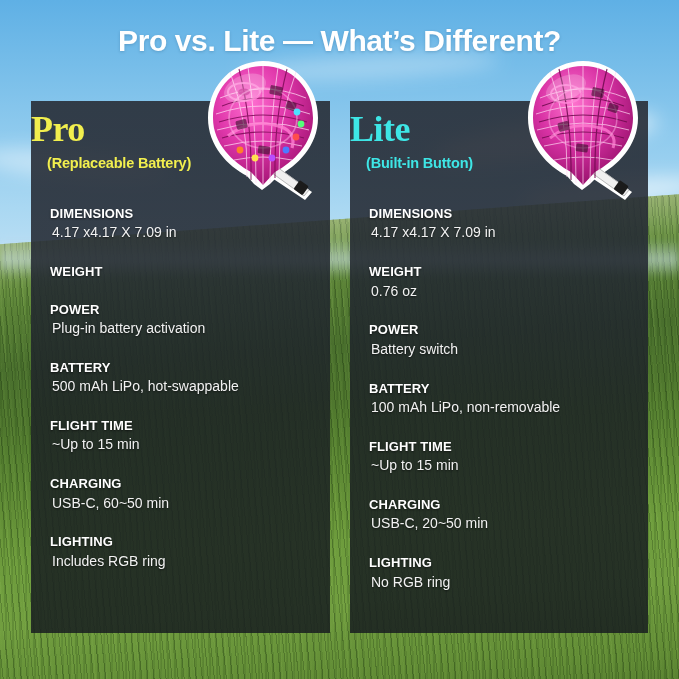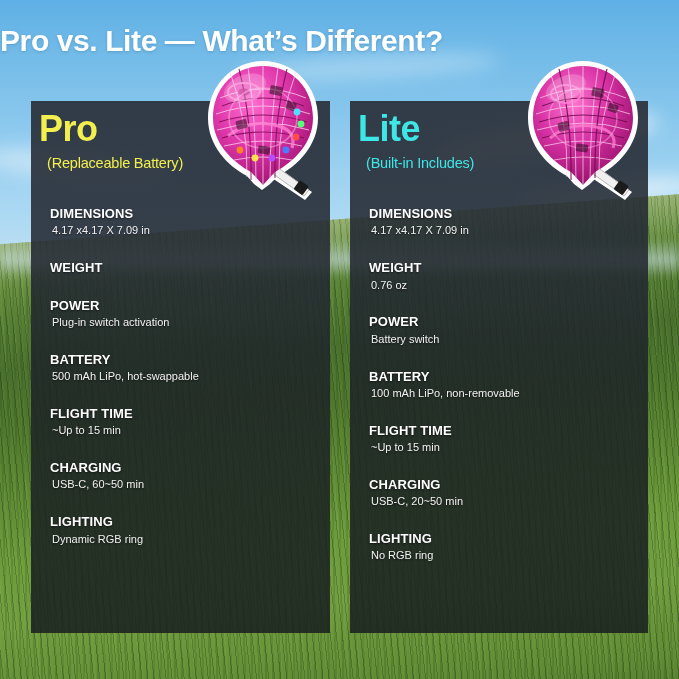--- a/index.html
+++ b/index.html
@@ -69,20 +69,21 @@
   }
   .horizon-haze{
     position:absolute; left:0; top:238px; width:679px; height:40px;
     background:linear-gradient(180deg, rgba(215,235,248,0) 0%, rgba(212,232,246,.55) 55%, rgba(170,200,160,0) 100%);
     filter:blur(3px);
   }
 
   
   .title{
     position:absolute; left:0; top:24px; width:679px;
+    text-align:center;
     font-size:30px; font-weight:bold; color:#ffffff;
     letter-spacing:-.4px;
     text-shadow:0 1px 3px rgba(40,90,130,.30);
   }
 
   
   .card{
     position:absolute; top:101px; height:532px;
     background:rgba(33,38,46,.80);
     overflow:visible;
@@ -92,40 +93,40 @@
     background:linear-gradient(180deg,
       rgba(46,52,62,.55) 0%, rgba(40,46,56,.40) 30%,
       rgba(22,30,18,.28) 58%, rgba(14,22,10,.34) 100%);
     pointer-events:none;
   }
   .card-pro { left:31px;  width:299px; }
   .card-lite{ left:350px; width:298px; }
   .card-inner{ position:relative; z-index:3; height:100%; }
 
   .brand{
-    position:absolute; left:8px; top:10px;
-    font-size:36px; font-weight:bold; letter-spacing:-.5px; line-height:1;
+    position:absolute; left:0; top:10px;
+    font-size:36px; font-weight:bold; letter-spacing:-.5px; line-height:1;font-family:Liberation Serif, serif;
   }
   .brand-sub{
     position:absolute; left:16px; top:54px;
-    font-size:14.5px; font-weight:normal; letter-spacing:-.2px;
+    font-size:14.5px; font-weight:bold; letter-spacing:-.2px;
   }
   .pro-color { color:#f2ef4e; }
   .lite-color{ color:#3ee6e6; }
 
   
   .specs{ position:absolute; left:19px; top:105px; right:8px; }
   .spec{ margin-bottom:22px; }
   .spec-label{
     font-size:13px; font-weight:bold; color:#ffffff;
     letter-spacing:.1px; line-height:1.18;
     text-shadow:0 1px 2px rgba(0,0,0,.55);
   }
   .spec-value{
-    font-size:11px; color:#f2f2f2; line-height:1.35;
+    font-size:14px; color:#f2f2f2; line-height:1.35;
     margin-top:2px; padding-left:2px;
     text-shadow:0 1px 2px rgba(0,0,0,.55);
   }
 
   
   .drone{ position:absolute; width:126px; height:148px; z-index:9; }
   .drone-pro { left:200px; top:58px; }
   .drone-lite{ left:520px; top:58px; }
   .drone svg{ display:block; width:100%; height:100%; }
 </style>
@@ -155,46 +156,46 @@
       <div class="specs">
         <div class="spec">
           <div class="spec-label">DIMENSIONS</div>
           <div class="spec-value">4.17 x4.17 X 7.09 in</div>
         </div>
         <div class="spec">
           <div class="spec-label">WEIGHT</div>
         </div>
         <div class="spec">
           <div class="spec-label">POWER</div>
-          <div class="spec-value">Plug-in switch activation</div>
+          <div class="spec-value">Plug-in battery activation</div>
         </div>
         <div class="spec">
           <div class="spec-label">BATTERY</div>
           <div class="spec-value">500 mAh LiPo, hot-swappable</div>
         </div>
         <div class="spec">
           <div class="spec-label">FLIGHT TIME</div>
           <div class="spec-value">~Up to 15 min</div>
         </div>
         <div class="spec">
           <div class="spec-label">CHARGING</div>
           <div class="spec-value">USB-C, 60~50 min</div>
         </div>
         <div class="spec">
           <div class="spec-label">LIGHTING</div>
-          <div class="spec-value">Dynamic RGB ring</div>
+          <div class="spec-value">Includes RGB ring</div>
         </div>
       </div>
     </div>
   </div>
 
   <div class="card card-lite">
     <div class="card-inner">
       <div class="brand lite-color">Lite</div>
-      <div class="brand-sub lite-color">(Built-in Includes)</div>
+      <div class="brand-sub lite-color">(Built-in Button)</div>
       <div class="specs">
         <div class="spec">
           <div class="spec-label">DIMENSIONS</div>
           <div class="spec-value">4.17 x4.17 X 7.09 in</div>
         </div>
         <div class="spec">
           <div class="spec-label">WEIGHT</div>
           <div class="spec-value">0.76 oz</div>
         </div>
         <div class="spec">

